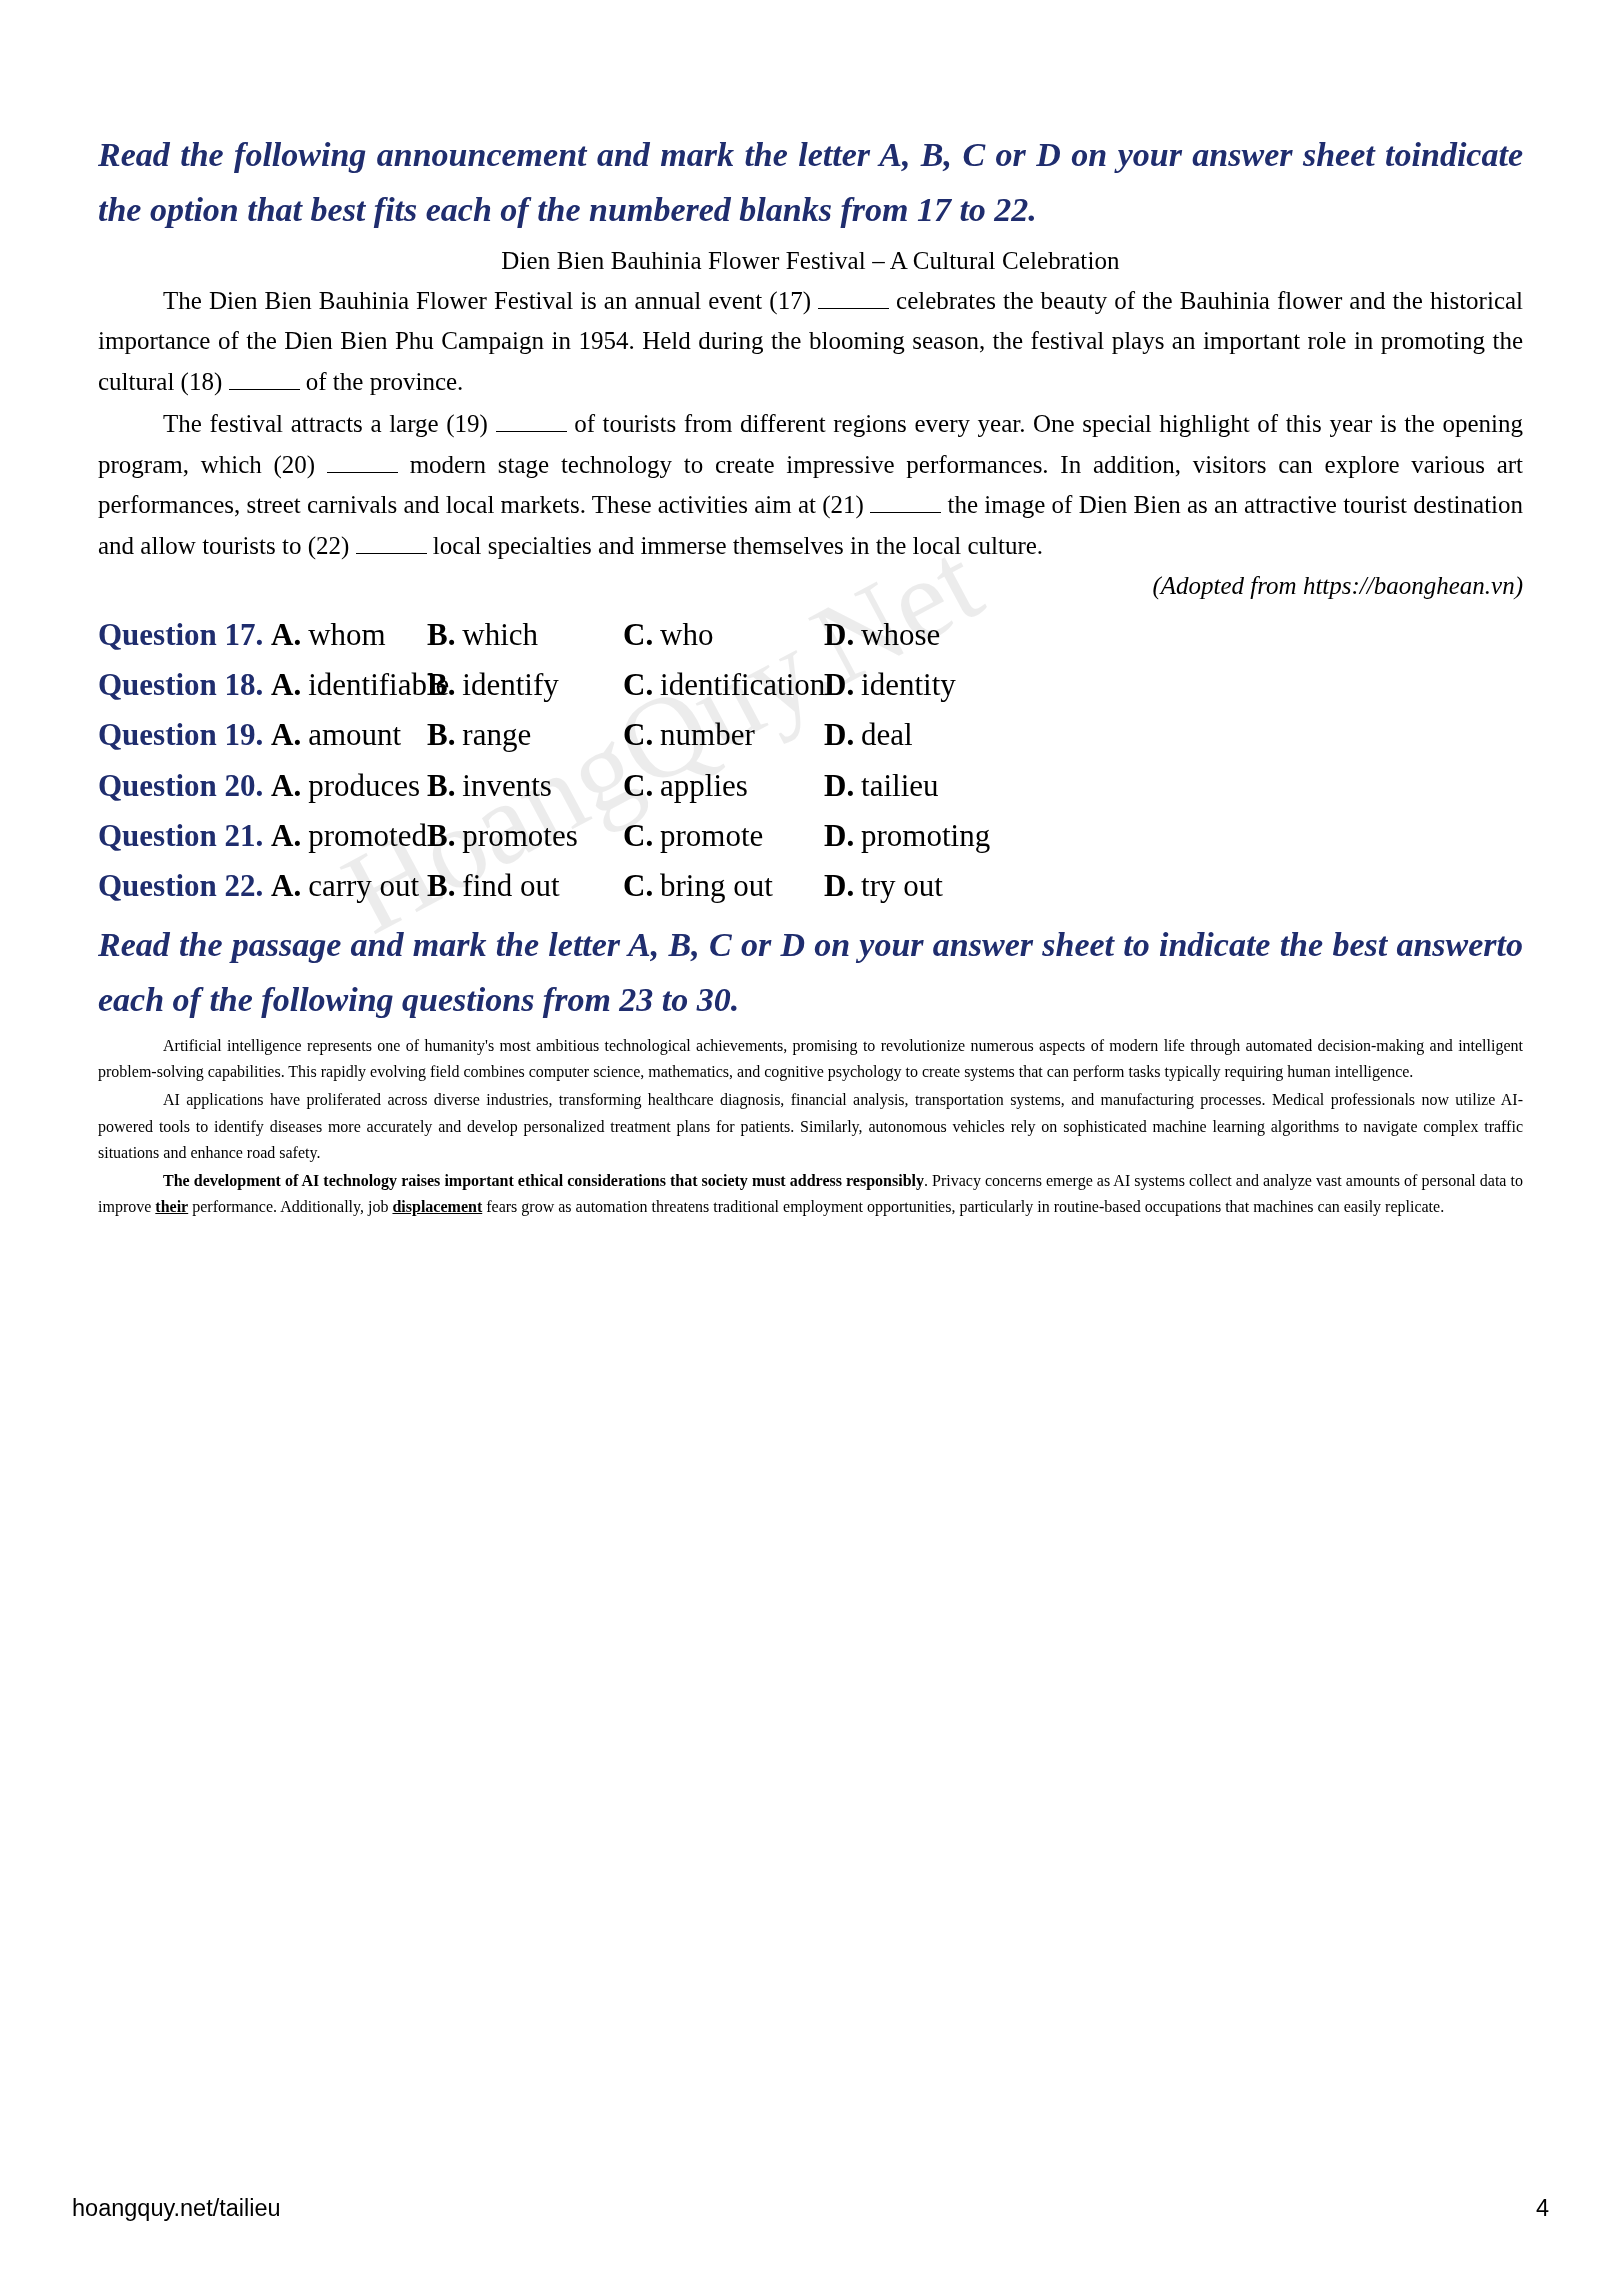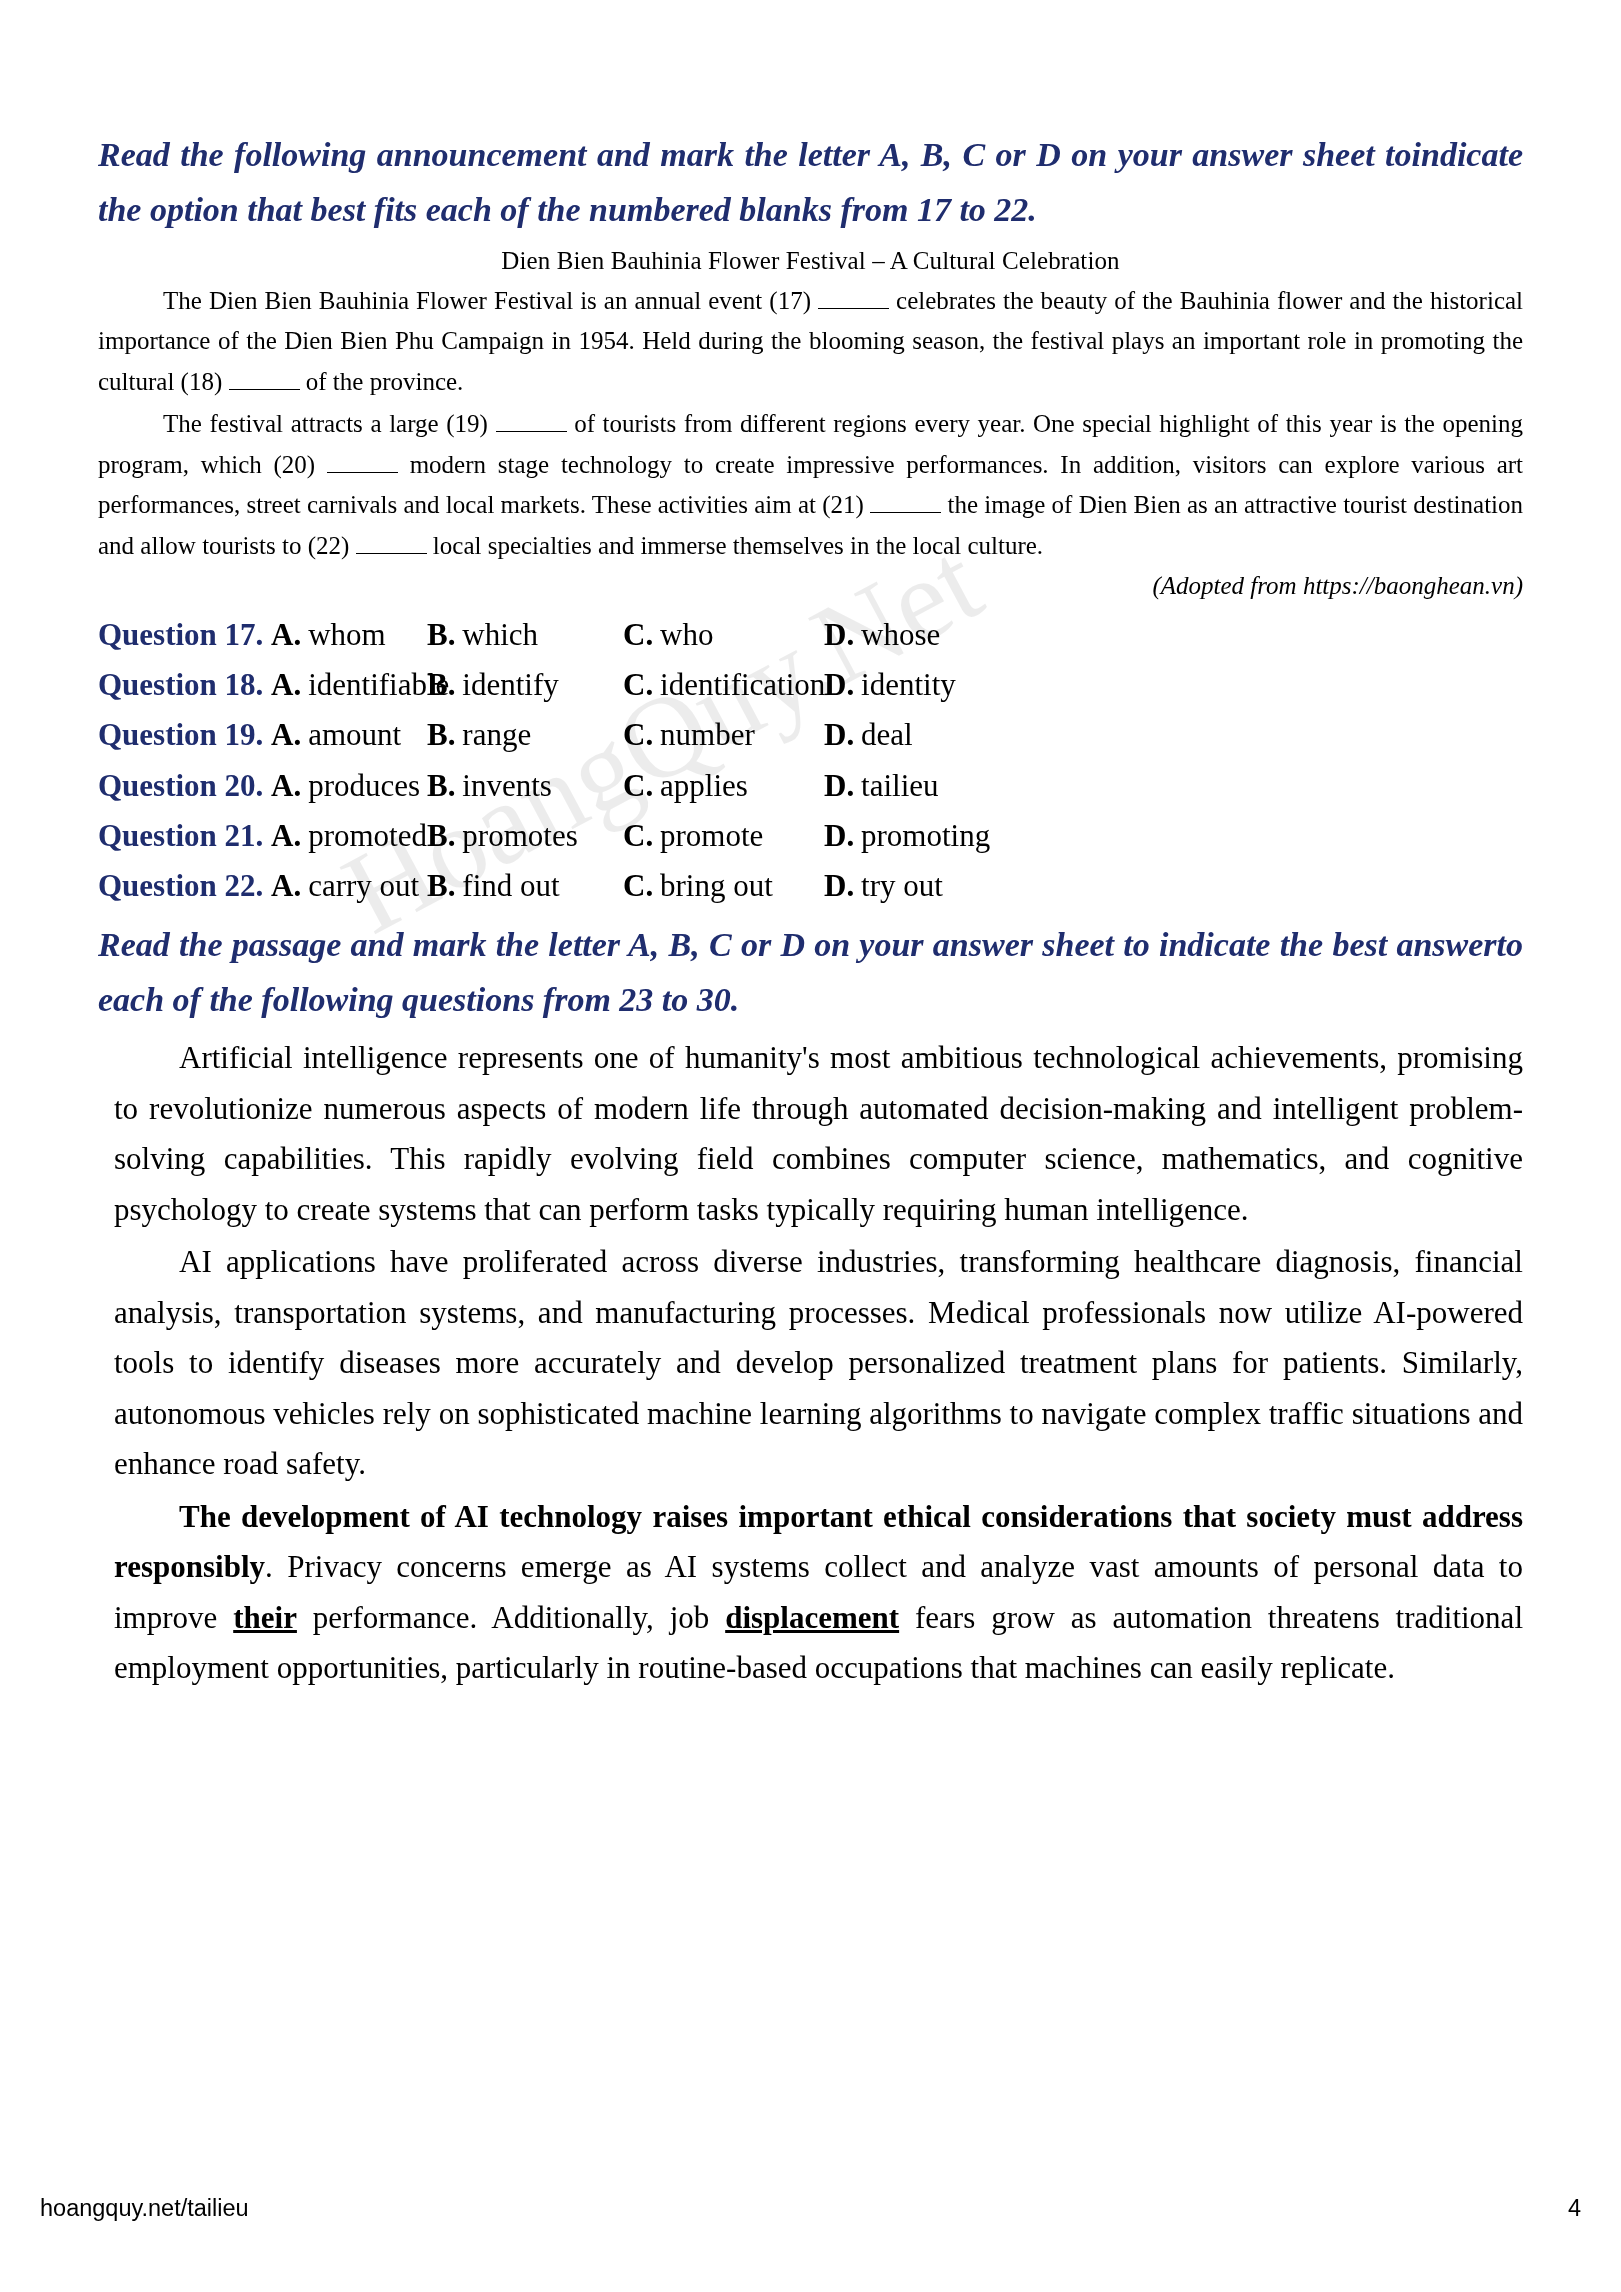--- a/index.html
+++ b/index.html
@@ -86,40 +86,40 @@
   .q-col-b { width: 196px; }
   .q-col-c { width: 201px; }
   .q-col-d { width: 196px; }
   .opt-letter {
     font-weight: bold;
     margin-right: 6.9px;
   }
   .spacer-6 { height: 5.9px; }
   .passage-section { margin-top: 5.9px; }
   p.passage {
-    font-size: 31px;
+    font-size: 16px;
     line-height: 1.63;
     text-align: justify;
     text-justify: inter-word;
-    margin: 0 0 2px 16px;
+    margin: 0 0 2px 0;
     text-indent: 65px;
   }
   .u-bold {
     font-weight: bold;
   }
   .u-plain {
     font-weight: bold;
     text-decoration: underline;
   }
   .footer {
     position: absolute;
     left: 0;
     bottom: 71px;
     width: 1621px;
-    padding: 0 40px;
+    padding: 0 72px;
     box-sizing: border-box;
     display: flex;
     justify-content: space-between;
     font-family: "Liberation Sans", sans-serif;
     font-size: 23.5px;
     color: #000;
   }
   .watermark {
     position: absolute;
     left: 323px;

